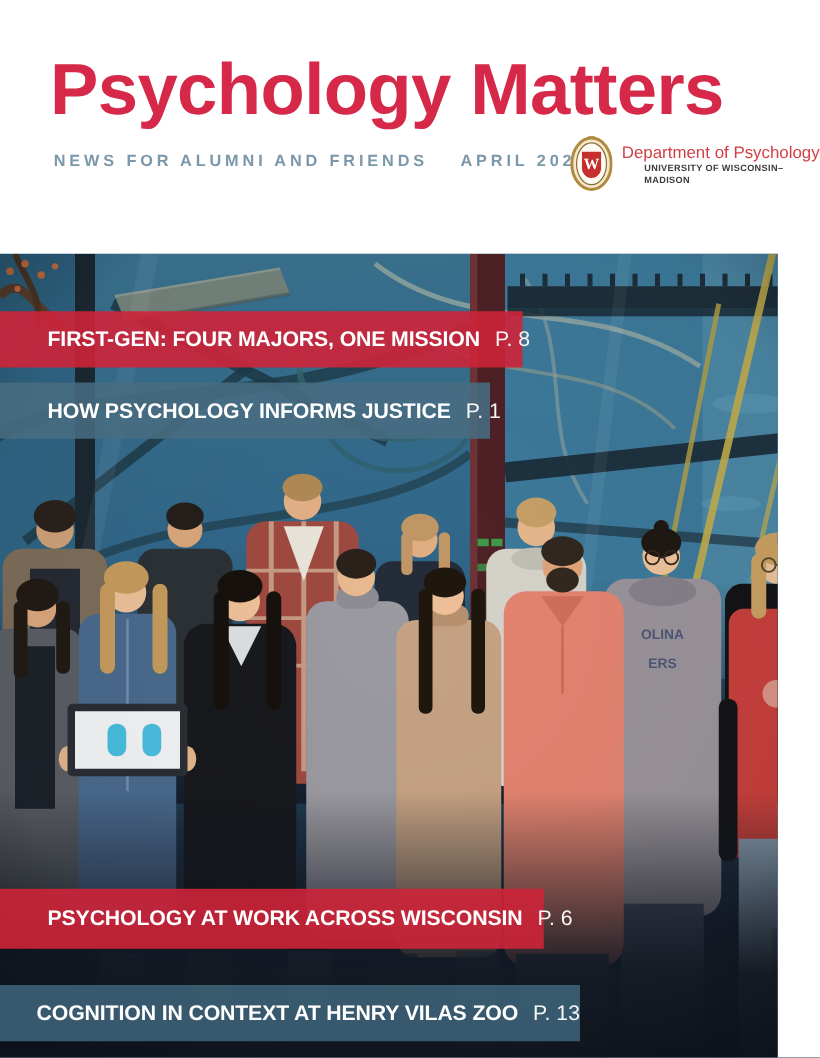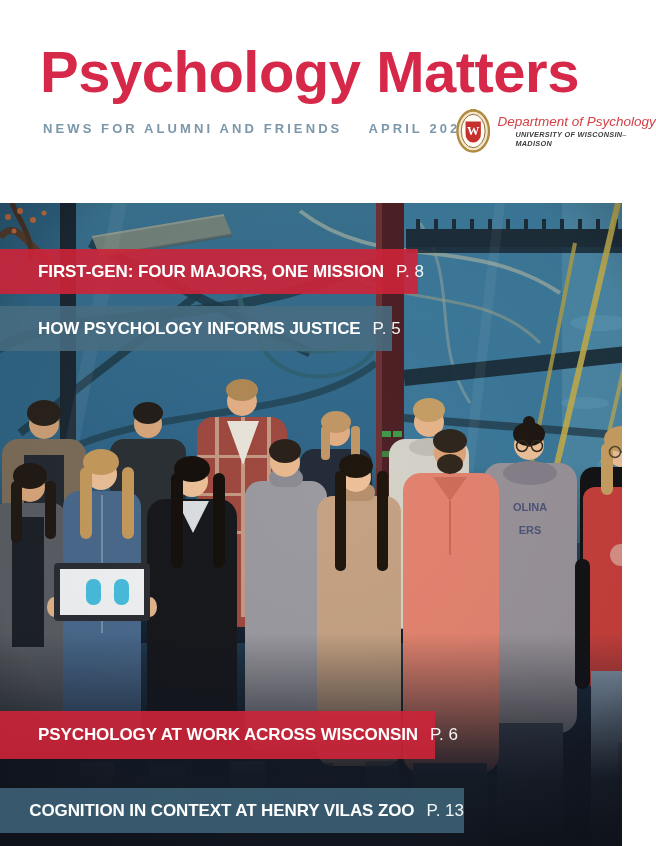--- a/index.html
+++ b/index.html
@@ -15,21 +15,21 @@
     position:absolute;left:40px;top:38px;margin:0;
     font-size:58px;font-weight:700;letter-spacing:-0.5px;
     color:#d62849;white-space:nowrap;
   }
   .subrow{position:absolute;left:43px;top:121px;width:570px;}
   .tagline{
     font-size:13px;font-weight:700;letter-spacing:3.1px;color:#7b97aa;white-space:nowrap;
   }
   .tagline .issue{margin-left:26px;}
   .logo{position:absolute;left:456px;top:108px;display:flex;align-items:center;}
-  .logo-text{margin-left:7px;line-height:1.15;font-style:italic;}
+  .logo-text{margin-left:7px;line-height:1.15;}
   .logo-dept{font-size:13.5px;font-weight:500;color:#d24045;}
   .logo-univ{font-size:7.3px;font-weight:700;color:#3c3c3c;letter-spacing:0.3px;margin-top:2px;margin-left:18px;}
   
   .photo-wrap{position:absolute;top:171px;left:0;width:622px;height:675px;overflow:hidden;background:#2c5a78;margin-top:32px;}
   .photo-wrap svg{display:block;}
   
   .banner{
     position:absolute;left:0;display:flex;align-items:center;
     padding-left:38px;box-sizing:border-box;color:#fff;z-index:5;cursor:pointer;
     white-space:nowrap;
@@ -334,21 +334,21 @@
       </g>
       <rect x="0" y="0" width="656" height="675" fill="url(#vin)"></rect>
     </svg>
 
     <div class="banner b1">
       <span class="bt">FIRST-GEN: FOUR MAJORS, ONE MISSION</span>
       <span class="bp">P. 8</span>
     </div>
     <div class="banner b2">
       <span class="bt">HOW PSYCHOLOGY INFORMS JUSTICE</span>
-      <span class="bp">P. 5</span>
+      <span class="bp">P. 1</span>
     </div>
     <div class="banner b3">
       <span class="bt">PSYCHOLOGY AT WORK ACROSS WISCONSIN</span>
       <span class="bp">P. 6</span>
     </div>
     <div class="banner b4">
       <span class="bt">COGNITION IN CONTEXT AT HENRY VILAS ZOO</span>
       <span class="bp">P. 13</span>
     </div>
   </div>

